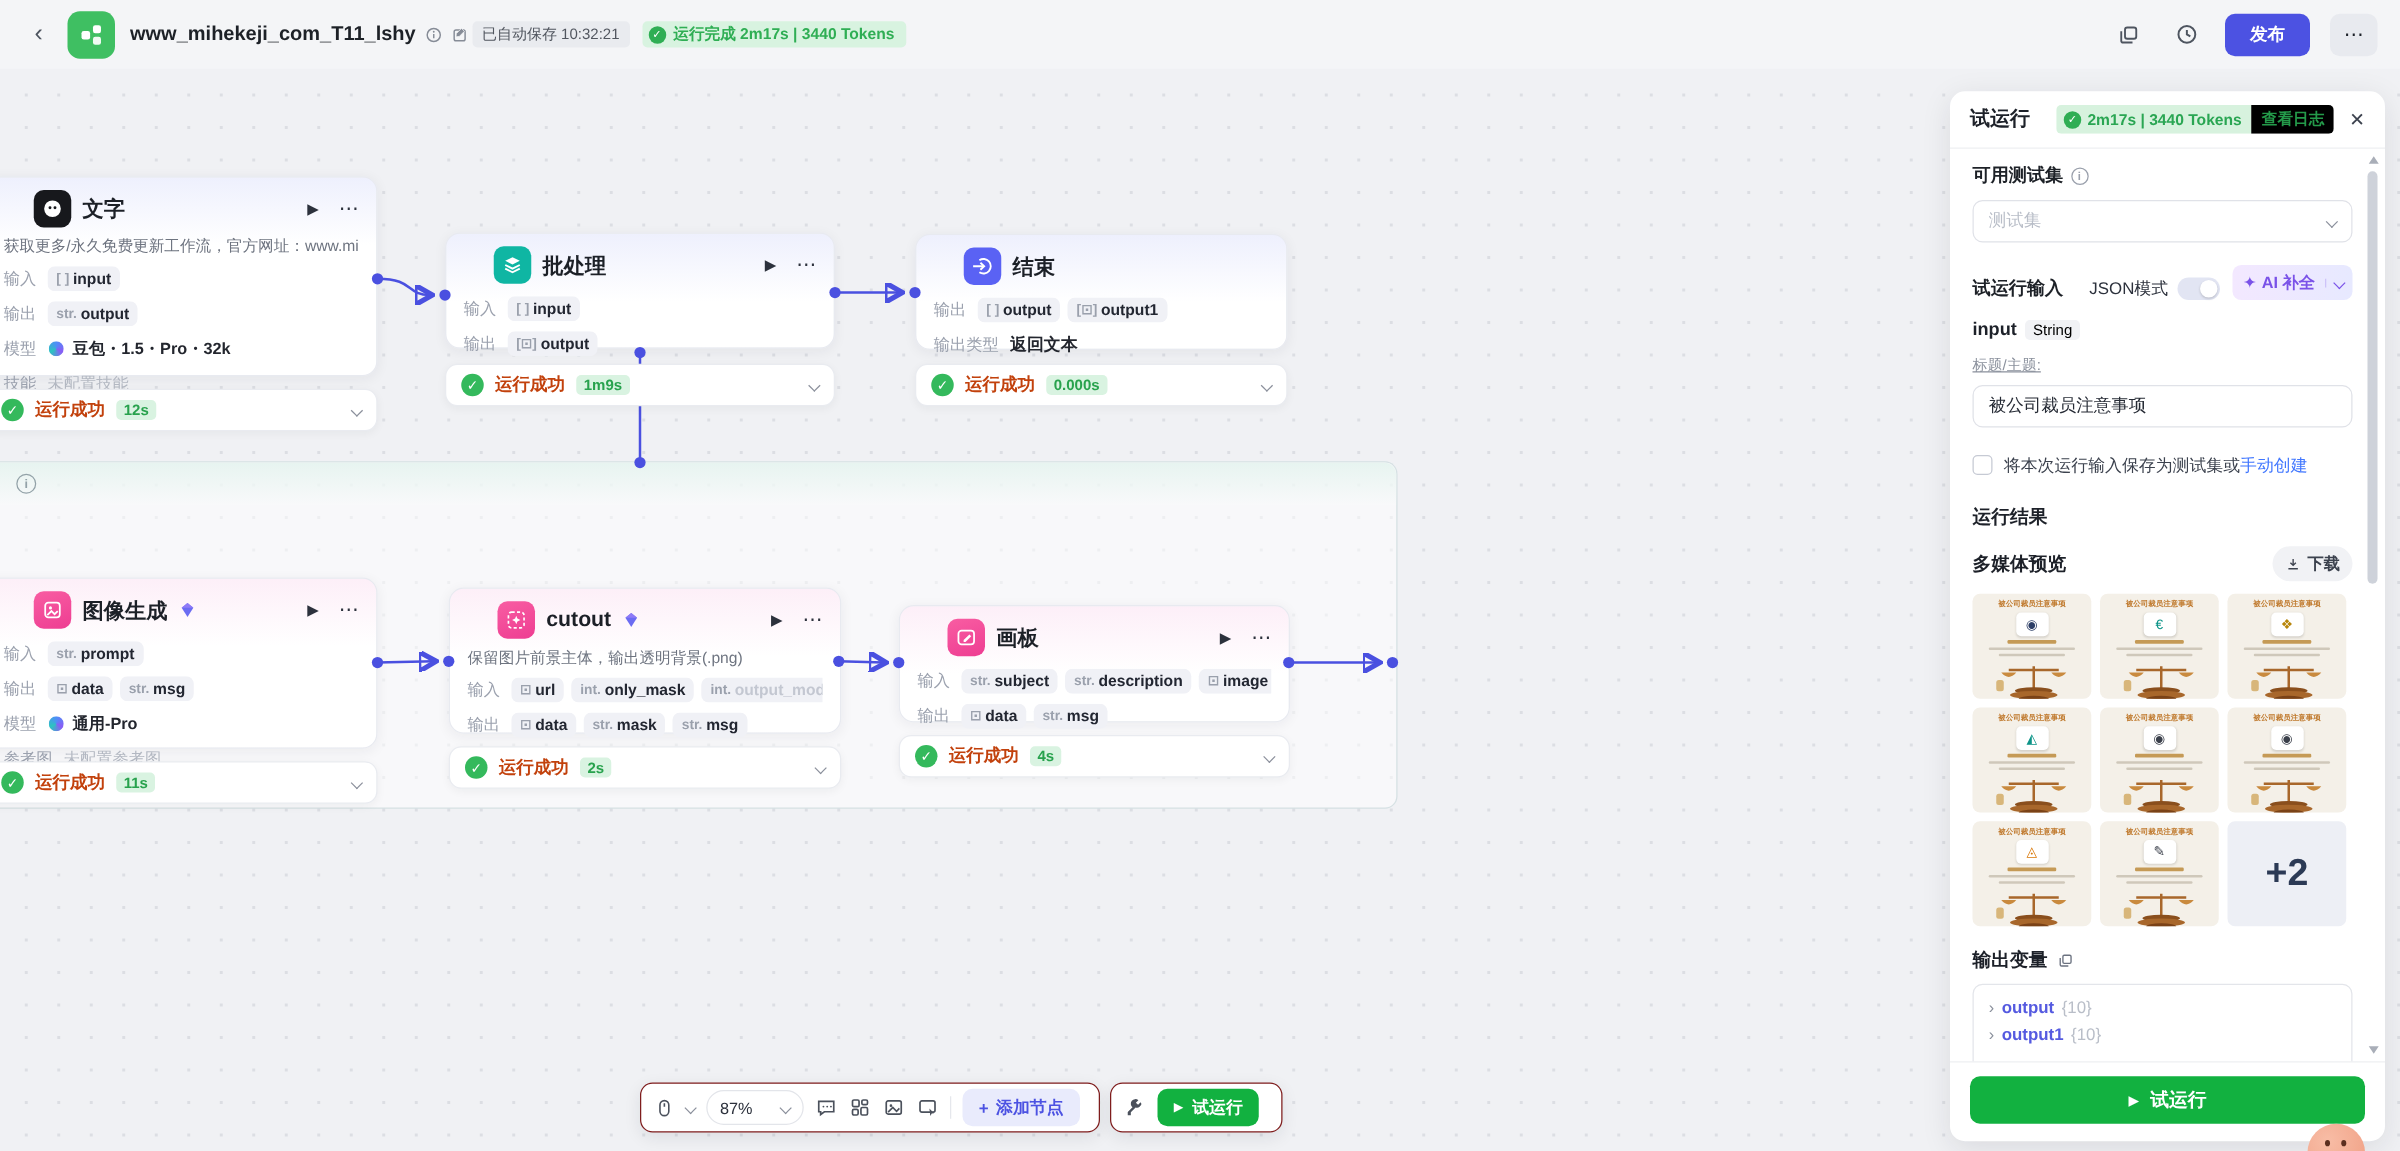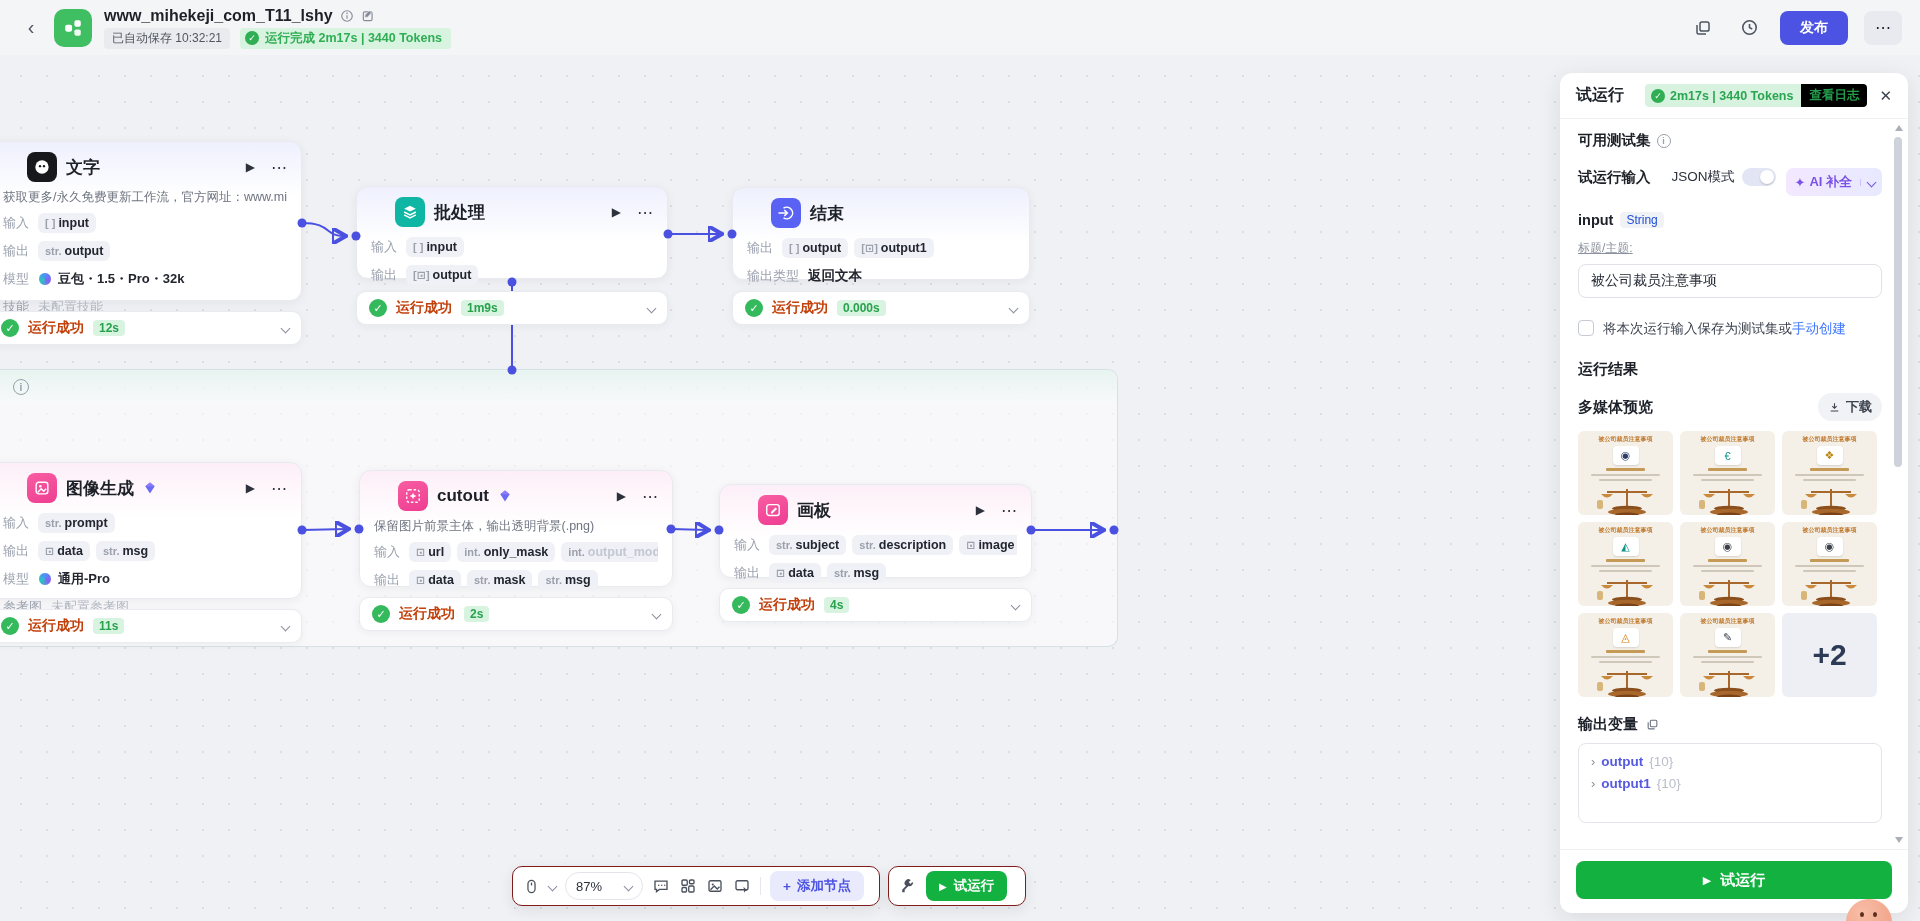--- a/index.html
+++ b/index.html
@@ -9,21 +9,21 @@
 
   
   .canvas { position:absolute; inset:55px 0 0 0;
     background-image:radial-gradient(circle,#dcdee3 1.3px,transparent 1.3px);
     background-size:26px 26px; background-position:8px 8px; }
 
   
   .tophdr { position:absolute; top:0; left:0; width:1920px; height:55px; background:#f4f5f7; display:flex; align-items:center; z-index:5; }
   .backbtn { width:30px; height:30px; margin-left:16px; display:flex; align-items:center; justify-content:center; font-size:20px; color:#4e5560; cursor:pointer; }
   .appicon { width:38px; height:38px; border-radius:10px; background:#3fbf62; margin-left:8px; display:flex; align-items:center; justify-content:center; flex:none; }
-  .hdrinfo { margin-left:12px; display:flex; flex-direction:column; gap:3px; }
+  .hdrinfo { margin-left:12px; display:flex; flex-direction:row; gap:3px; }
   .titlerow { display:flex; align-items:center; gap:7px; }
   .wftitle { font-size:16px; font-weight:700; color:#1d2127; }
   .hicon { color:#868c97; display:flex; align-items:center; }
   .badgerow { display:flex; align-items:center; gap:10px; }
   .savebadge { background:#e9ebef; color:#51565f; font-size:12px; padding:2px 8px; border-radius:4px; }
   .runbadge { background:#d8f3e0; color:#2fae54; font-size:12.5px; font-weight:600; padding:2px 9px 2px 5px; border-radius:4px; display:flex; align-items:center; gap:6px; }
   .minichk { width:14px; height:14px; border-radius:50%; background:#2fae54; color:#fff; font-size:9px; display:flex; align-items:center; justify-content:center; }
   .hdr-right { margin-left:auto; display:flex; align-items:center; gap:16px; padding-right:18px; }
   .hdr-ib { width:30px; height:30px; display:flex; align-items:center; justify-content:center; color:#4e5560; cursor:pointer; }
   .publish { height:34px; padding:0 20px; background:#4c52e2; border-radius:8px; color:#fff; font-size:14px; font-weight:700; display:flex; align-items:center; cursor:pointer; }
@@ -82,31 +82,31 @@
   .p-title { font-size:16px; font-weight:700; }
   .p-pill { margin-left:auto; display:flex; border-radius:4px; overflow:hidden; font-size:12.5px; font-weight:600; cursor:pointer; }
   .p-pill .seg1 { background:#d7f2de; color:#2aa653; padding:3px 8px 3px 6px; display:flex; align-items:center; gap:5px; }
   .p-pill .seg2 { background:#000000; color:#249a4a; padding:3px 8px; }
   .p-close { font-size:15px; color:#3c424e; cursor:pointer; margin-left:2px; }
   .p-body { flex:1; padding:12px 26px 0 18px; position:relative; overflow:hidden; }
   .sec-label { font-size:14.5px; font-weight:700; color:#1d2127; display:flex; align-items:center; gap:6px; }
   .iinfo { width:14px; height:14px; border:1.3px solid #9aa0ac; border-radius:50%; color:#9aa0ac; font-size:9px; display:flex; align-items:center; justify-content:center; font-weight:700; }
   .selectbox { margin-top:10px; height:34px; border:1px solid #e0e2e8; border-radius:8px; display:flex; align-items:center; padding:0 12px; color:#b9bec8; font-size:14px; cursor:pointer; }
   .selectbox .chev { margin-left:auto; }
-  .inprow { margin-top:18px; display:flex; align-items:flex-start; }
+  .inprow { margin-top:18px; display:flex; align-items:flex-end; }
   .jsonlbl { font-size:13.5px; color:#2c313c; margin-left:auto; }
   .toggle { width:34px; height:18px; border-radius:9px; background:#e2e5f3; position:relative; margin-left:8px; cursor:pointer; }
   .toggle::after { content:""; position:absolute; right:2px; top:2px; width:14px; height:14px; border-radius:50%; background:#fff; box-shadow:0 1px 2px rgba(0,0,0,.18); }
   .aipill { margin-left:10px; height:28px; border-radius:7px; background:linear-gradient(90deg,#f3e8ff,#e7e9ff); color:#7a52e8; font-size:13px; font-weight:700; display:flex; align-items:center; cursor:pointer; }
   .ai-main { padding:0 8px; display:flex; align-items:center; gap:4px; }
   .ai-split { border-left:1px solid rgba(122,82,232,.25); padding:0 7px; display:flex; align-items:center; }
   .aipill .chev { border-color:#7a52e8; }
   .fieldname { margin-top:16px; display:flex; align-items:center; gap:7px; }
   .fname { font-size:14.5px; font-weight:700; }
-  .ftype { background:#f1f2f5; color:#1d4ed8; font-size:12px; border-radius:4px; padding:1px 6px; }
+  .ftype { background:#f1f2f5; color:#000000; font-size:12px; border-radius:4px; padding:1px 6px; }
   .flabel { margin-top:12px; font-size:12px; color:#8a909c;text-decoration:underline; }
   .textinput { margin-top:7px; height:34px; border:1px solid #e0e2e8; border-radius:8px; display:flex; align-items:center; padding:0 12px; font-size:14px; color:#262b35; cursor:text; }
   .saverow { margin-top:22px; display:flex; align-items:flex-start; gap:9px; font-size:13.5px; color:#3c424e; }
   .cbox { width:16px; height:16px; border:1.5px solid #c6cad4; border-radius:4px; background:#fff; flex:none; cursor:pointer; }
   .blue { color:#4177ff; cursor:pointer; }
   .resulthdr { margin-top:22px; font-size:15px; font-weight:700; }
   .prevrow { margin-top:14px; display:flex; align-items:center; }
   .dlbtn { margin-left:auto; height:28px; background:#f1f2f5; border-radius:14px; font-size:13px; font-weight:600; color:#3c424e; display:flex; align-items:center; gap:5px; padding:0 10px; cursor:pointer; }
   .tgrid { margin-top:10px; display:grid; grid-template-columns:repeat(3,95px); gap:7px; }
   .thumb { width:95px; height:84px; border-radius:6px; background:#f4f0e8; position:relative; overflow:hidden; display:flex; flex-direction:column; align-items:center; cursor:pointer; }
@@ -563,20 +563,24 @@
           </span>
         <span class="seg2">查看日志</span>
       </span>
       <span class="p-close">✕</span>
     </div>
     <div class="p-body">
       <div class="sec-label">
           <span>可用测试集</span>
           <span class="iinfo">i</span>
         </div>
+      <div class="selectbox">
+        <span>测试集</span>
+        <span class="chev"></span>
+      </div>
       <div class="inprow">
         <span class="sec-label">试运行输入</span>
         <span class="jsonlbl">JSON模式</span>
         <span class="toggle"></span>
         <span class="aipill">
           <span class="ai-main">
               <span>✦</span>
               <span>AI 补全</span>
             </span>
           <span class="ai-split">

